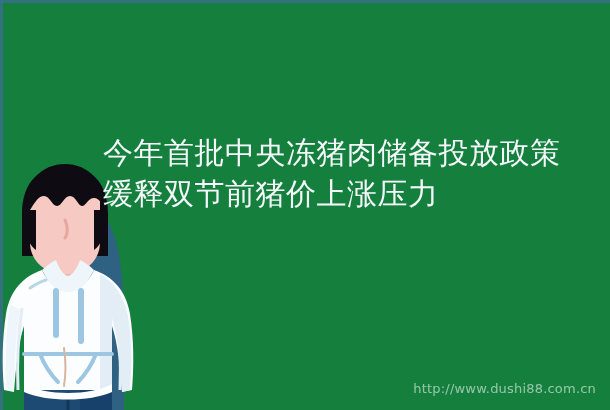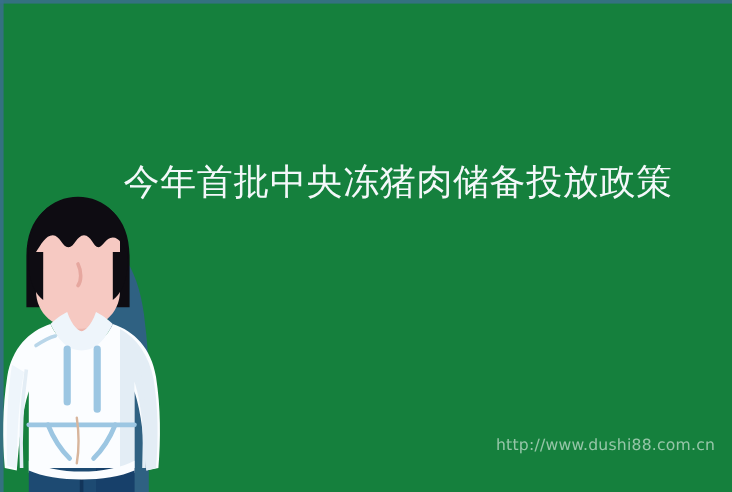--- a/index.html
+++ b/index.html
@@ -46,21 +46,21 @@
     line-height: 41px;
     letter-spacing: 0.5px;
     white-space: nowrap;
     font-weight: 400;
   }
 
   
   #watermark {
     position: absolute;
     right: 14px;
-    bottom: 31px;
+    bottom: 14px;
     color: #ffffff;
     opacity: 0.55;
     font-size: 13px;
     letter-spacing: 0.2px;
     font-family: "DejaVu Sans", "Liberation Sans", sans-serif;
   }
 
   
   #illustration {
     position: absolute;
@@ -137,17 +137,18 @@
       <path d="M24 232 L112 232 L112 252 L24 252 Z" fill="#1d4a72"></path>
       <path d="M80 232 L112 232 L112 252 L80 252 Z" fill="#17406a"></path>
       <path d="M68 236 L68 252" stroke="#12355a" stroke-width="3" fill="none"></path>
 
       <path d="M24 226 C46 238 90 238 112 226 L112 234 C90 244 46 244 24 234 Z" fill="#fbfdff"></path>
     </svg>
   </div>
 
   <div id="headline">
     <div class="headline-line">今年首批中央冻猪肉储备投放政策</div>
+    <div class="headline-line">缓释双节前猪价上涨压力</div>
   </div>
 
   <div id="watermark">http://www.dushi88.com.cn</div>
 
 </div>
 
 </body></html>

